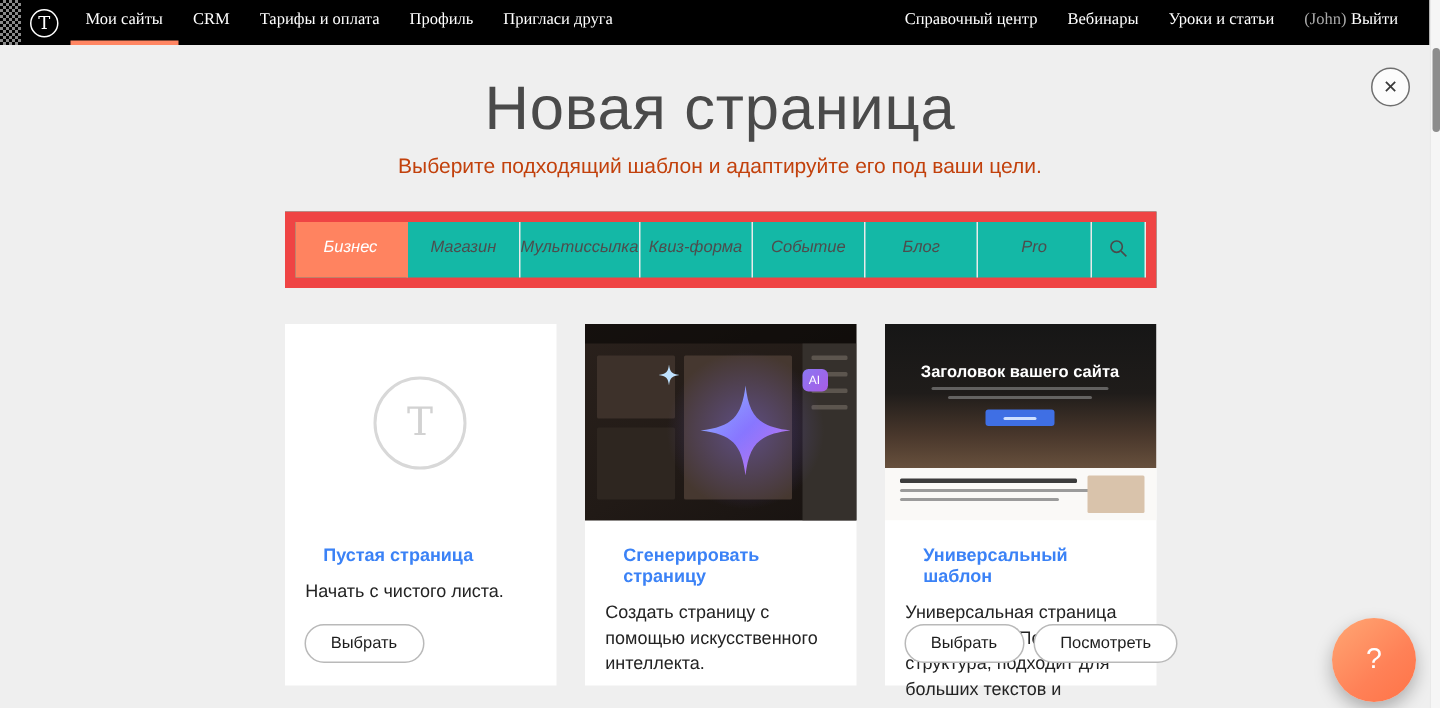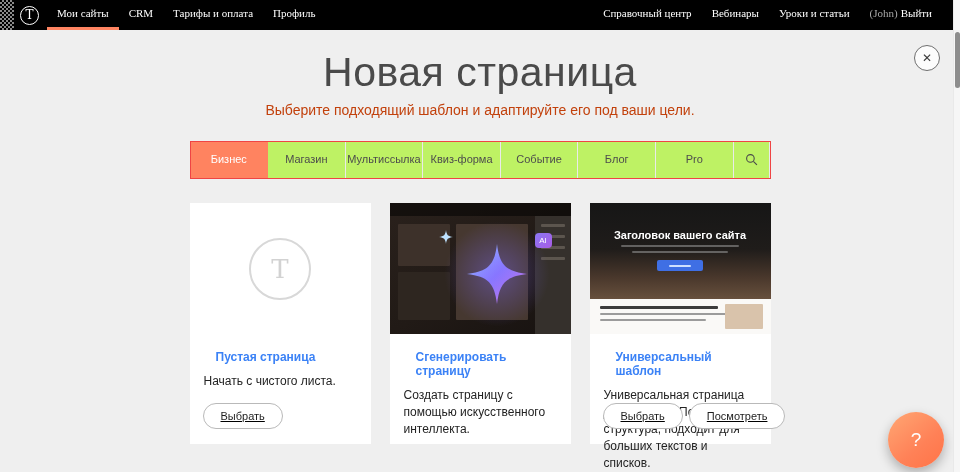--- a/index.html
+++ b/index.html
@@ -57,22 +57,23 @@
   .page-title {
     margin-top:19px; text-align:center;
     font-size:41px; font-weight:300; color:#4a4a4a; letter-spacing:.5px;
   }
   .page-subtitle {
     margin-top:6px; text-align:center; font-size:14px; color:#c2410c;
   }
 
   
   .tabs {
-    width:581px; margin:23px auto 0; display:flex; background:#bef264;
-    border:1px solid #ef4444;
+    width:581px; margin:23px auto 0; display:flex; background:#14b8a6;
+    border:7px solid #ef4444;
+    font-style:italic;
   }
   .tab {
     flex:1; text-align:center; font-size:11px; color:#4d4d4d;
     padding:11px 0 10px; border-right:1px solid #eaeaea; cursor:pointer;
     white-space:nowrap;
   }
   .tab.active { background:#ff8360; color:#fff; border-right-color:#ff8360; }
   .tab-search {
     flex:none; width:36px; display:flex; align-items:center; justify-content:center;
     cursor:pointer;
@@ -83,21 +84,21 @@
     width:581px; margin:24px auto 0;
     display:grid; grid-template-columns:repeat(3,1fr); gap:30px 19px;
   }
   .card {
     background:#fff; height:241px; position:relative; cursor:pointer;
   }
   .card-preview { height:131px; position:relative; overflow:hidden; }
   .card-body { padding:16px 14px 0; }
   .card-title { font-size:12px; font-weight:bold; color:#3b82f6;margin-left:12px; }
   .card-desc { font-size:12px; color:#232323; line-height:1.42; margin-top:9px; }
-  .card-actions { position:absolute; left:13px; bottom:15px; display:flex; gap:6px;text-decoration:underline; }
+  .card-actions { position:absolute; left:13px; bottom:15px; display:flex; gap:6px; }
   .btn {
     background:#fff; border:1px solid #b9b9b9; border-radius:14px;
     font-size:11px; color:#1d1d1d; padding:6px 17px; cursor:pointer;
     font-family:"Liberation Sans", sans-serif; white-space:nowrap;
   }
 
   
   .blank-preview { display:flex; align-items:center; justify-content:center; }
   .blank-circle {
     width:62px; height:62px; border:2px solid #d8d8d8; border-radius:50%;
@@ -154,20 +155,21 @@
 <div class="topbar">
   <div class="corner-pattern"></div>
   <div class="logo-wrap">
     <div class="logo-circle">T</div>
   </div>
   <div class="nav">
     <div class="nav-item active">Мои сайты</div>
     <div class="nav-item">CRM</div>
     <div class="nav-item">Тарифы и оплата</div>
     <div class="nav-item">Профиль</div>
+    <div class="nav-item">Пригласи друга</div>
   </div>
   <div class="nav nav-right">
     <div class="nav-item">Справочный центр</div>
     <div class="nav-item">Вебинары</div>
     <div class="nav-item">Уроки и статьи</div>
     <div class="nav-user-wrap">
       <span class="nav-user">(John)</span>
       <span class="logout">Выйти</span>
     </div>
   </div>

